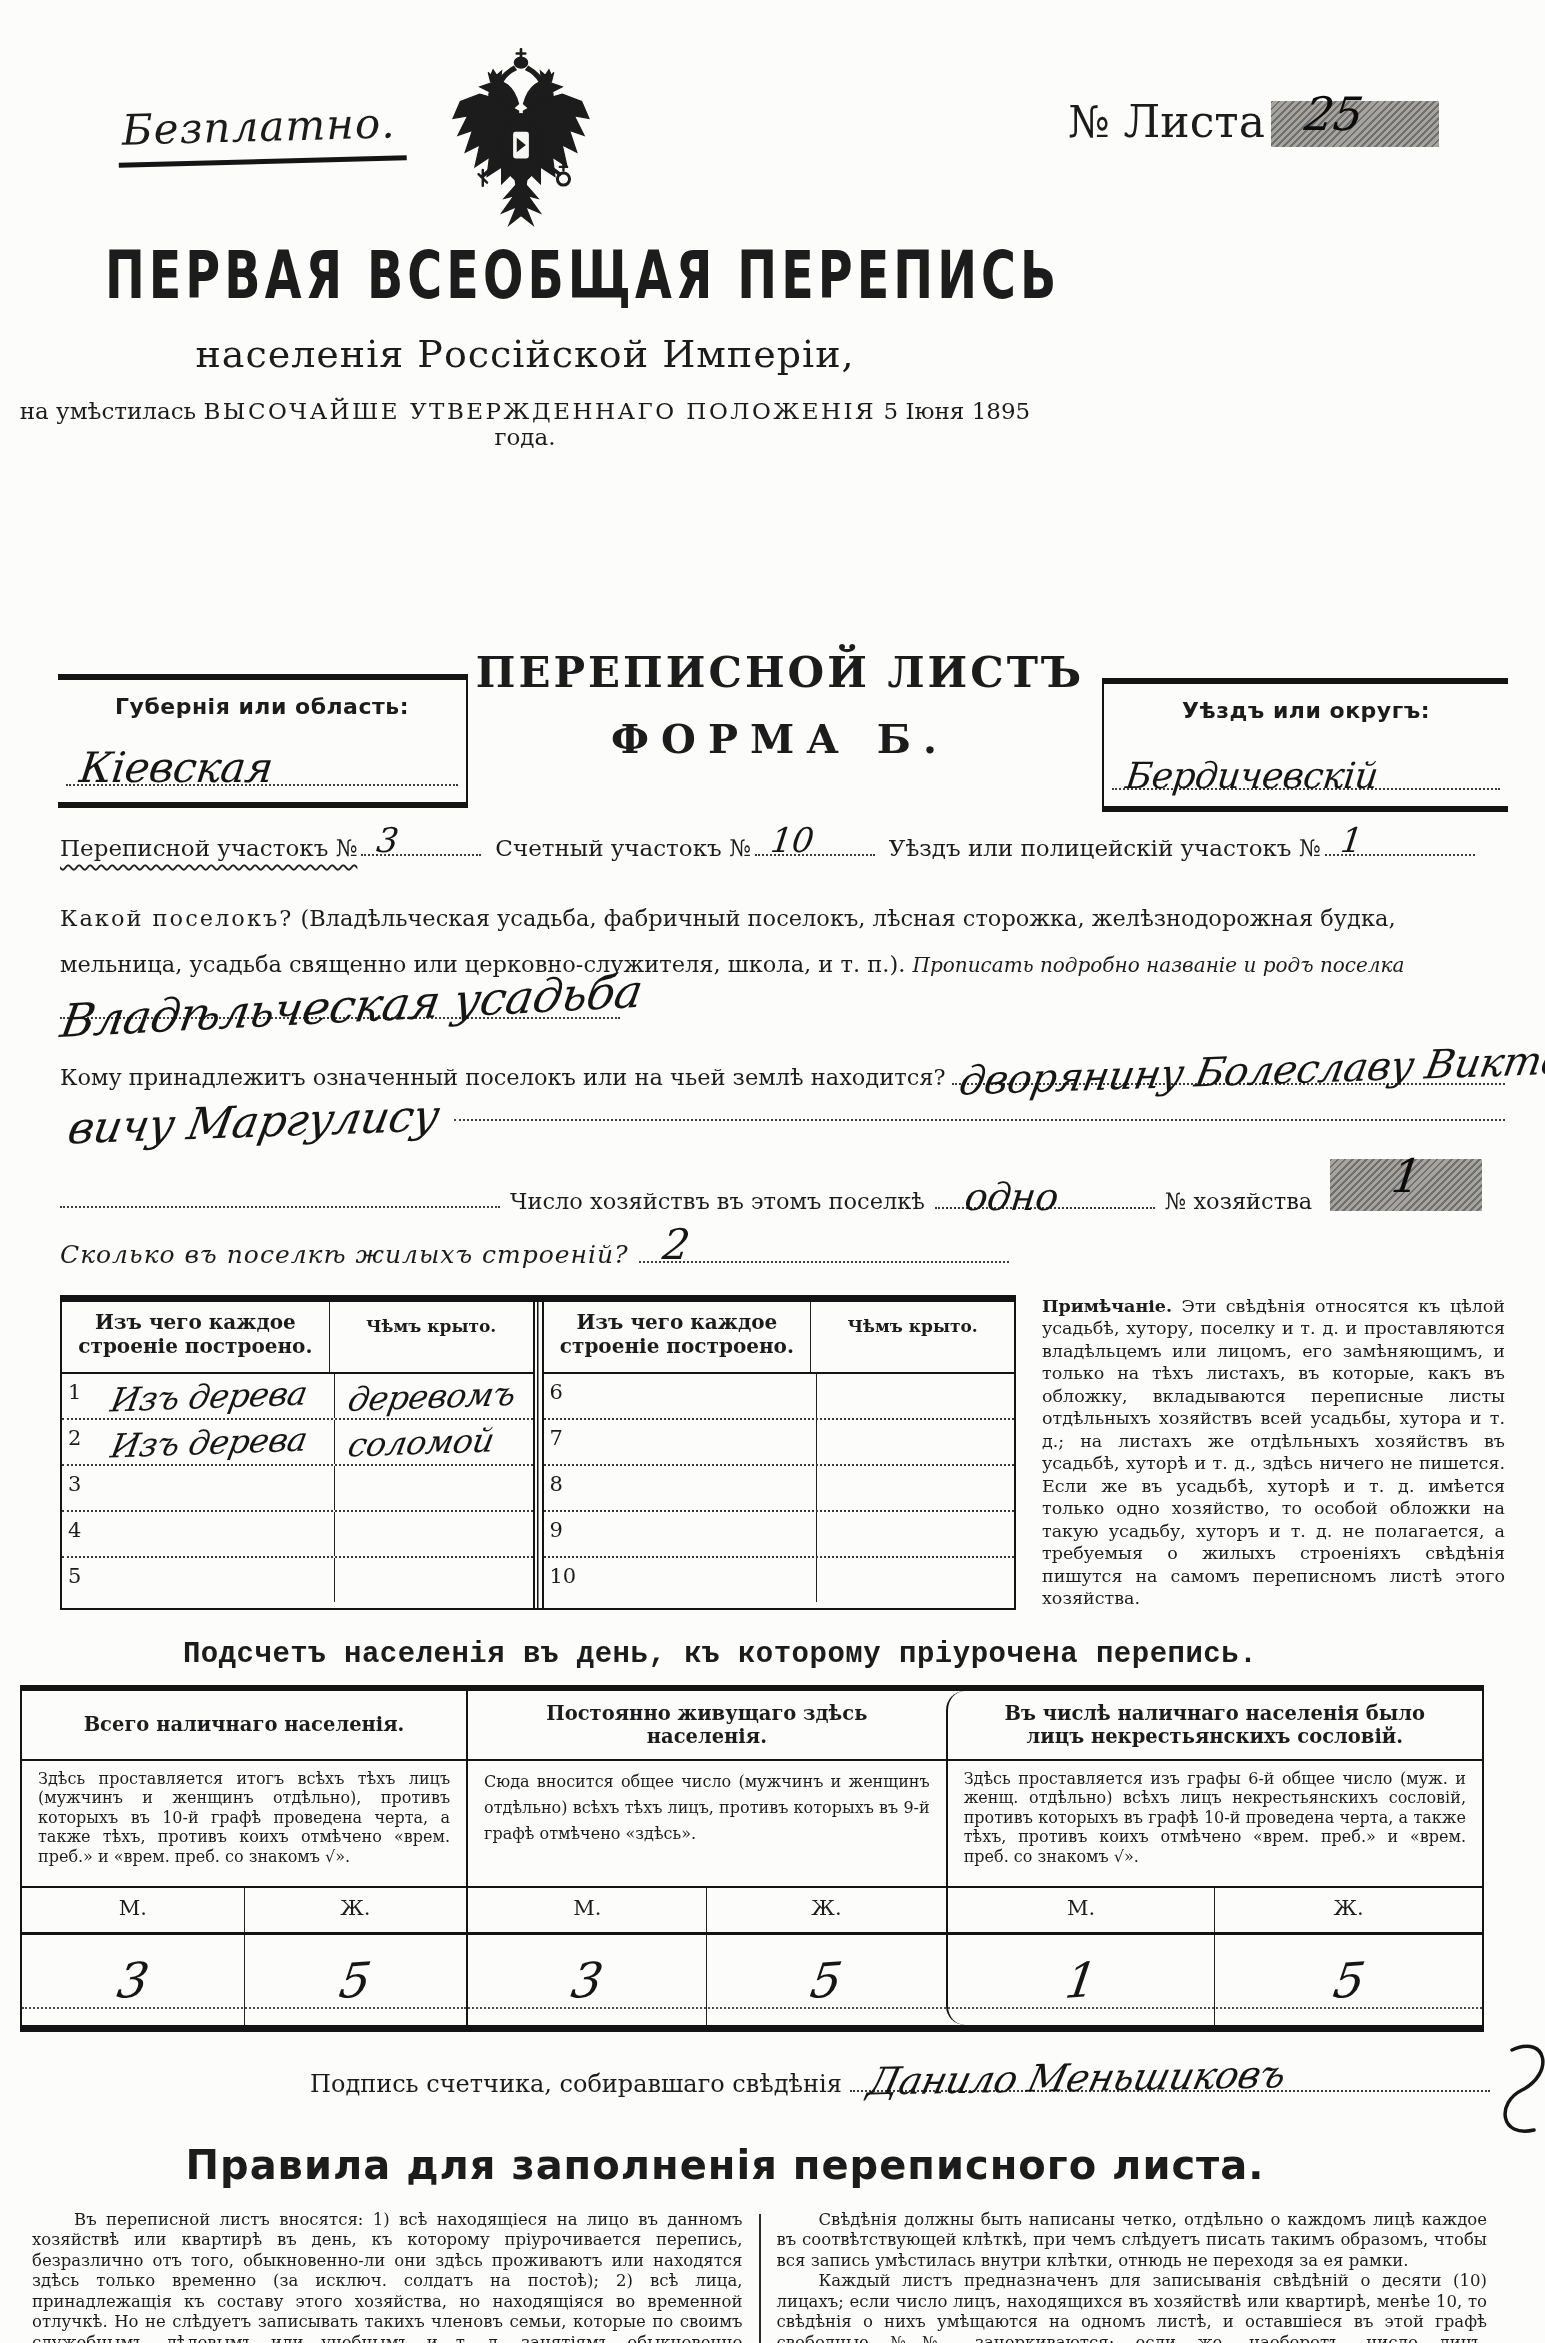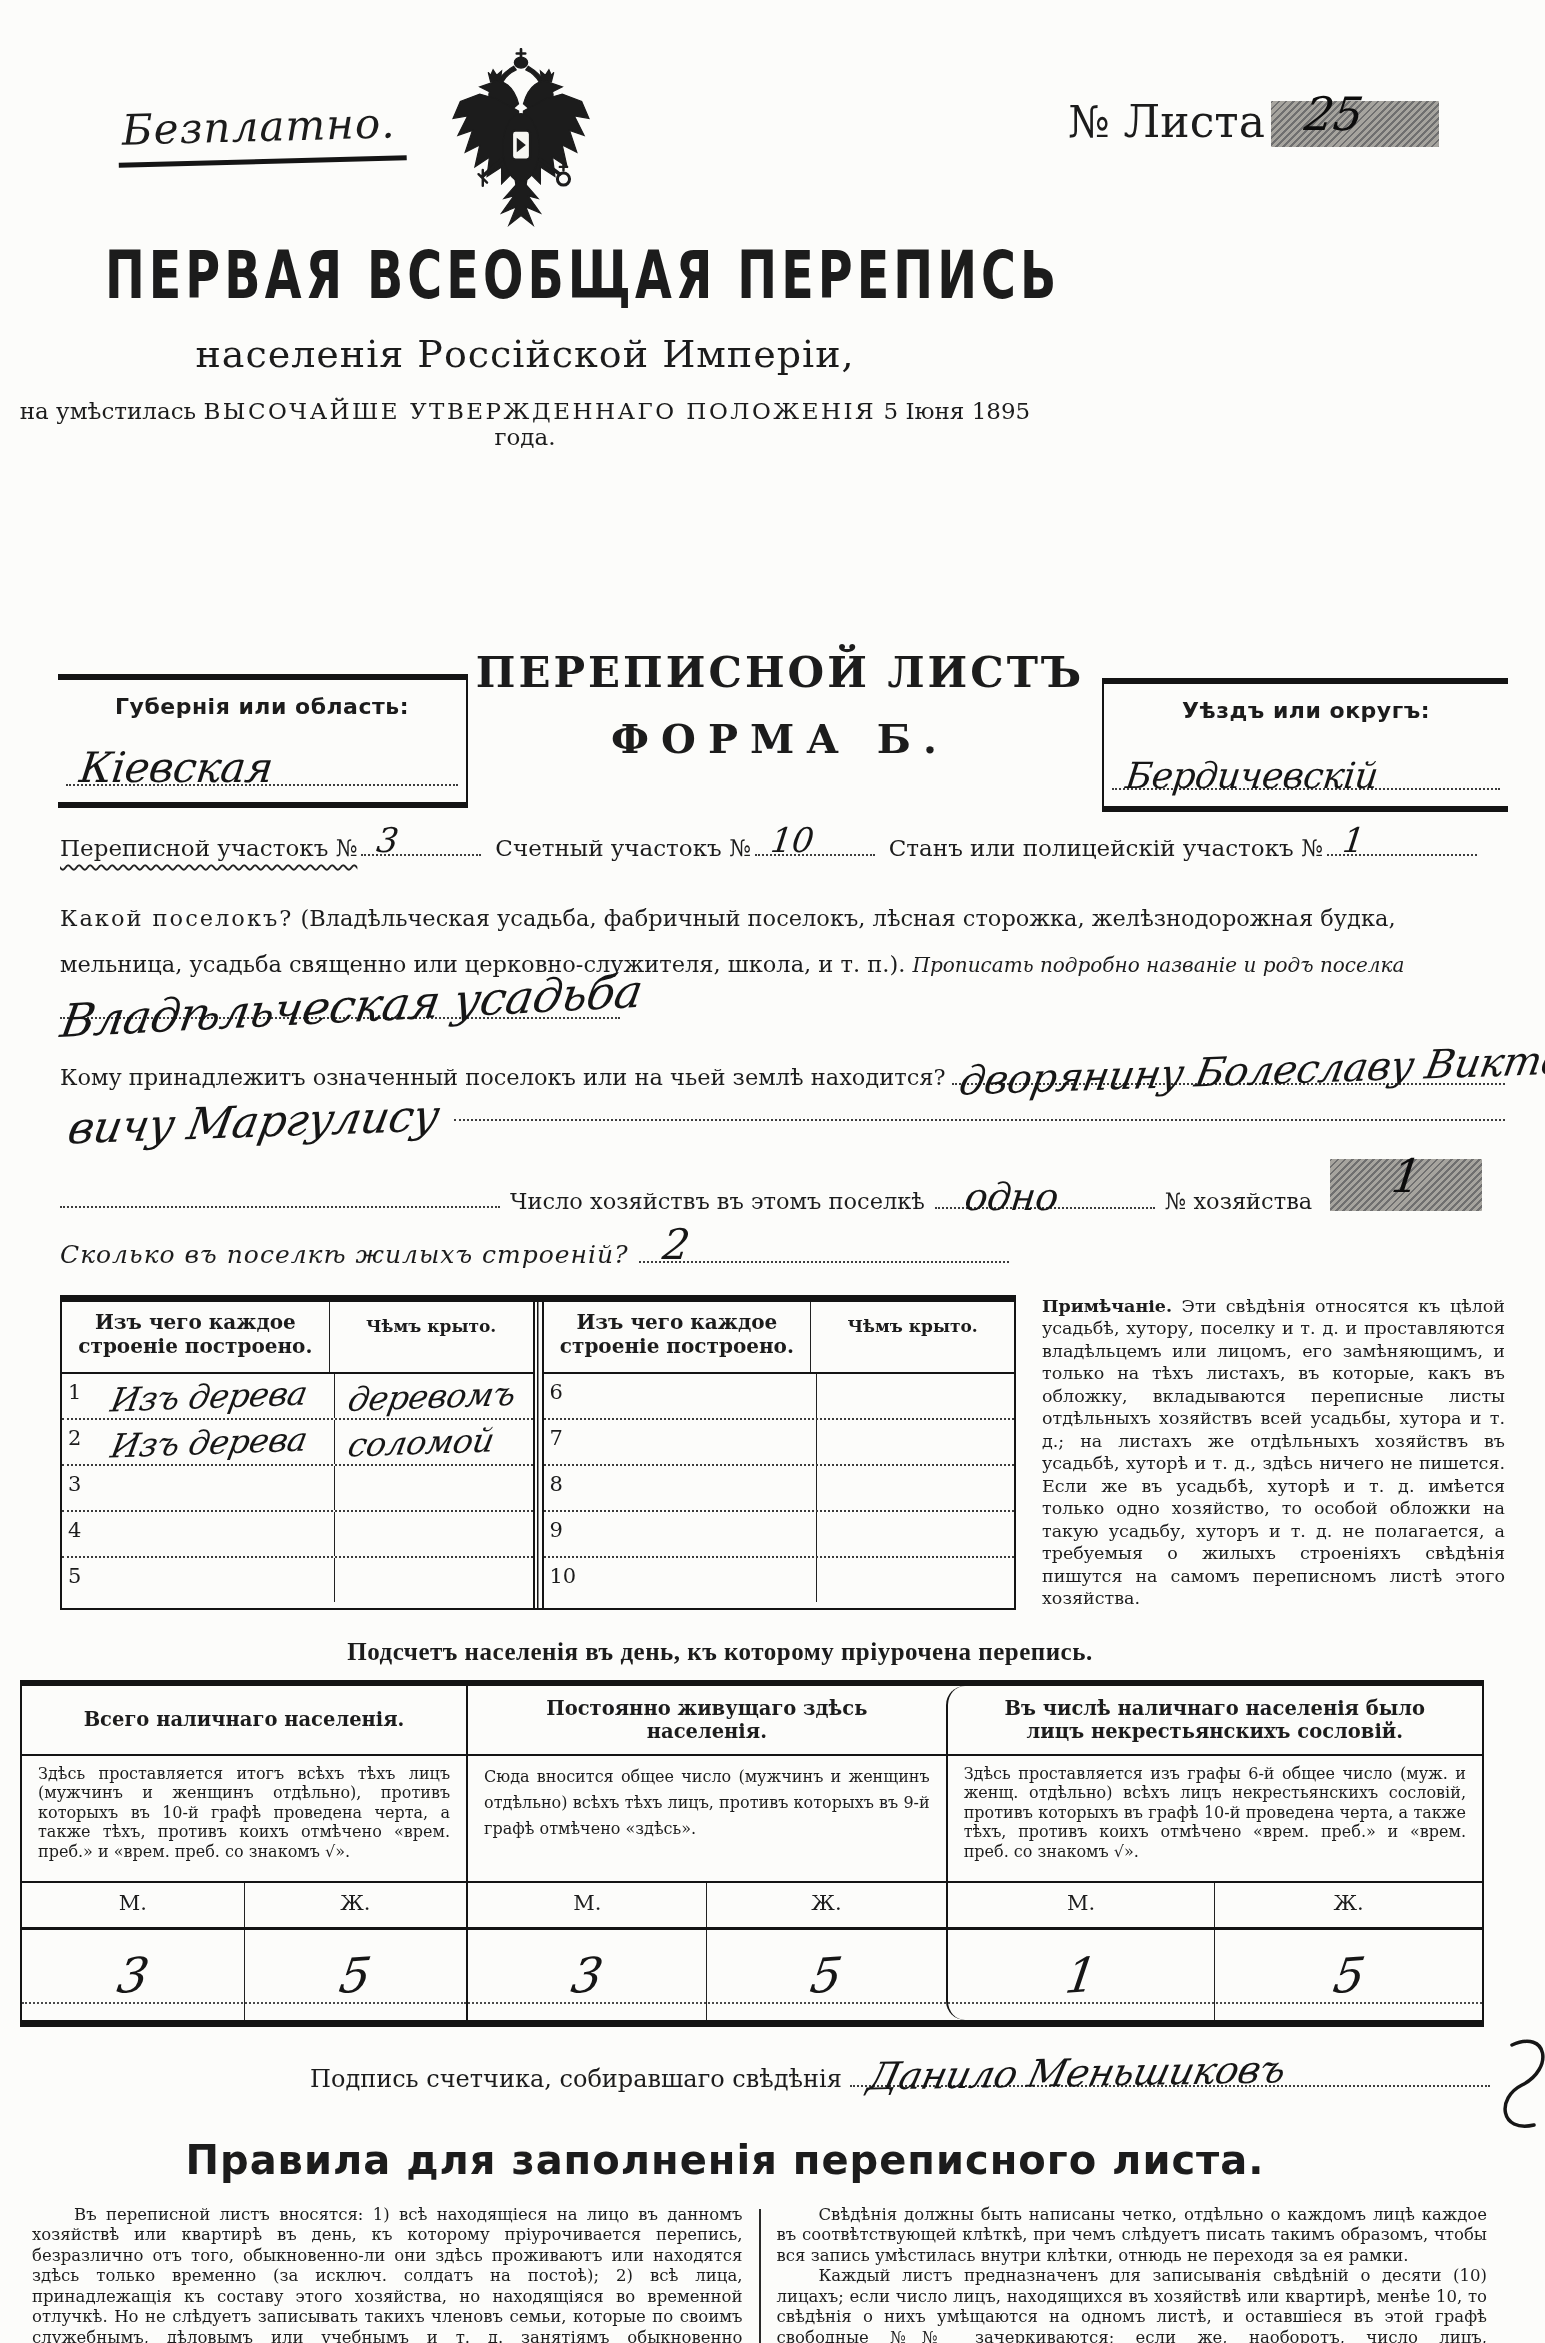--- a/index.html
+++ b/index.html
@@ -112,22 +112,22 @@
   .bt-row{ display:flex; height:44px; border-bottom:2.5px dotted #3a3a3a; position:relative;}
   .bt-row:last-child{ border-bottom:none;}
   .bt-no{ width:30px; flex:none; font-size:21px; padding:6px 0 0 6px;}
   .bt-mat{ flex:1.2; position:relative;}
   .bt-roof{ flex:1; border-left:1.8px solid #222; position:relative;}
   .bt-mat .hw,.bt-roof .hw{ position:absolute; left:14px; bottom:2px; font-size:33px; transform:skewX(-12deg) rotate(-2deg);}
   .note{ flex:1; margin-left:26px; font-size:17.5px; line-height:22.5px; text-align:justify; }
   .note-label{ font-weight:bold; }
   
   .ct-title{
-    margin-top:28px; text-align:center; font-family:Liberation Serif, serif;
-    font-weight:bold; font-size:25px; letter-spacing:0.5px; width:1320px;
+    margin-top:28px; text-align:center; font-family:Liberation Mono, monospace;
+    font-weight:bold; font-size:29px; letter-spacing:0.5px; width:1320px;
   }
   .ctable{
     margin-top:14px; margin-left:-40px; width:1460px; height:334px;
     border-top:6px solid #141414; border-bottom:7px solid #141414;
     border-left:2.5px solid #141414; border-right:2.5px solid #141414;
     display:flex;
   }
   .ct-col{ display:flex; flex-direction:column; }
   .ct-c1{ width:30.5%;} .ct-c2{ width:32.8%; border-left:2.5px solid #141414;} .ct-c3{ width:36.7%; border-left:2.5px solid #141414;border-radius:19px;}
   .ct-head{
@@ -218,21 +218,21 @@
       <div class="box-label">Уѣздъ или округъ:</div>
       <div class="box-line">
           <span class="hw hw-uezd">Бердичевскій</span>
         </div>
     </div>
   </div>
 
   <div class="content">
 
     <div class="plots-line">
-      <span class="hand-underline">Переписной участокъ №</span><span class="dots-seg seg-a"><span class="hw">3</span></span><span>Счетный участокъ №</span><span class="dots-seg seg-b"><span class="hw">10</span></span><span>Станъ или полицейскій участокъ №</span><span class="dots-seg seg-c"><span class="hw">1</span></span>
+      <span class="hand-underline">Переписной участокъ №</span><span class="dots-seg seg-a"><span class="hw">3</span></span><span>Счетный участокъ №</span><span class="dots-seg seg-b"><span class="hw">10</span></span><span>Уѣздъ или полицейскій участокъ №</span><span class="dots-seg seg-c"><span class="hw">1</span></span>
     </div>
 
     <div class="settle">
       <span class="q-label">Какой поселокъ?</span>
       <span>(Владѣльческая усадьба, фабричный поселокъ, лѣсная сторожка, желѣзнодорожная будка, мельница, усадьба священно или церковно-служителя, школа, и т. п.).</span>
       <span class="q-italic">Прописать подробно названіе и родъ поселка</span><span class="fill answer-fill"><span class="hw">Владѣльческая усадьба</span></span>
     </div>
 
     <div class="owner-line">
       <span>Кому принадлежитъ означенный поселокъ или на чьей землѣ находится?</span>

